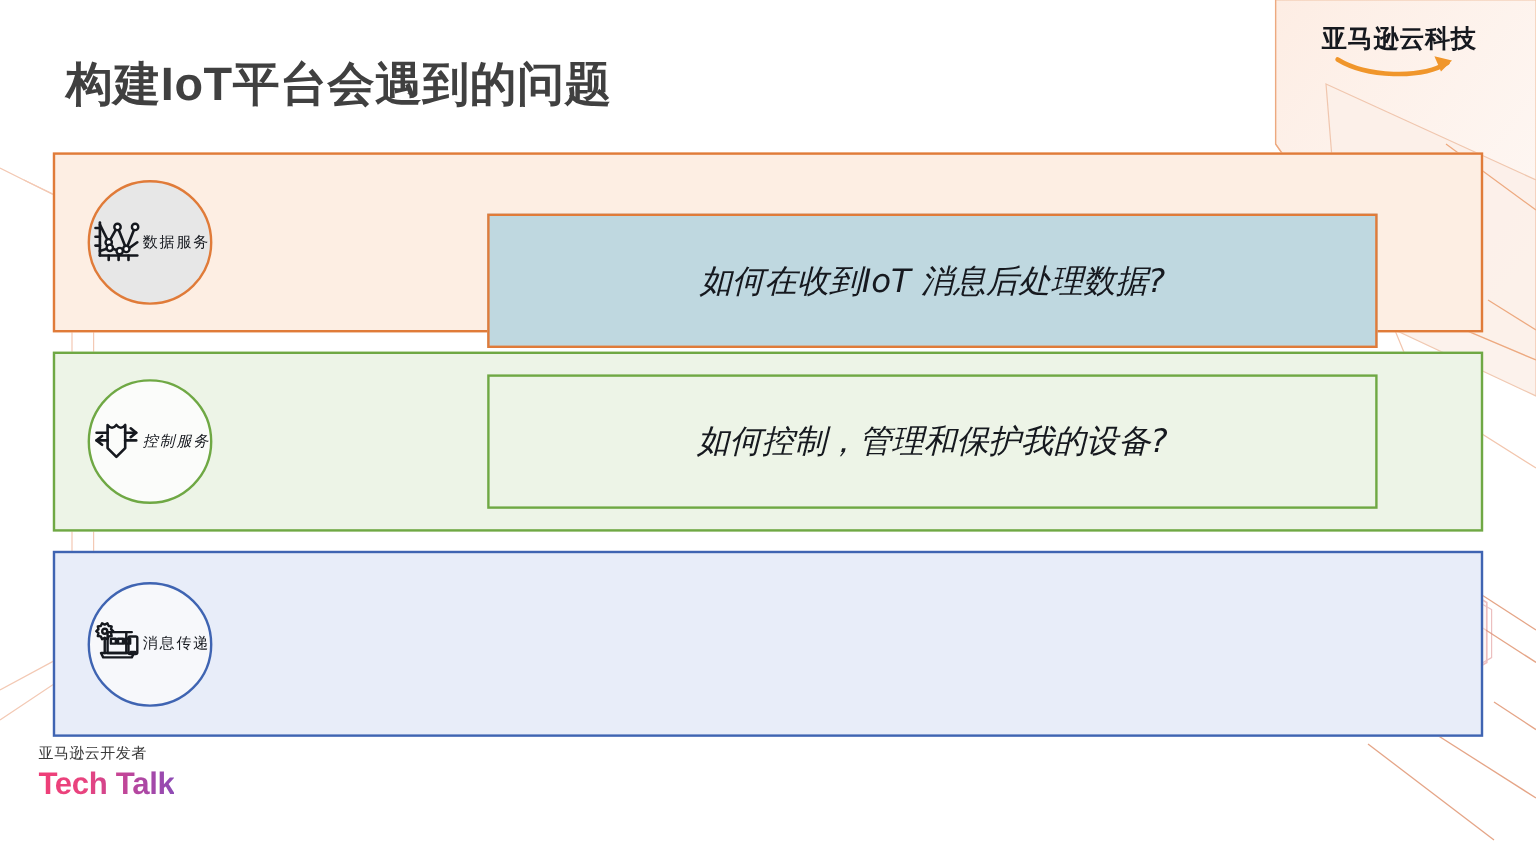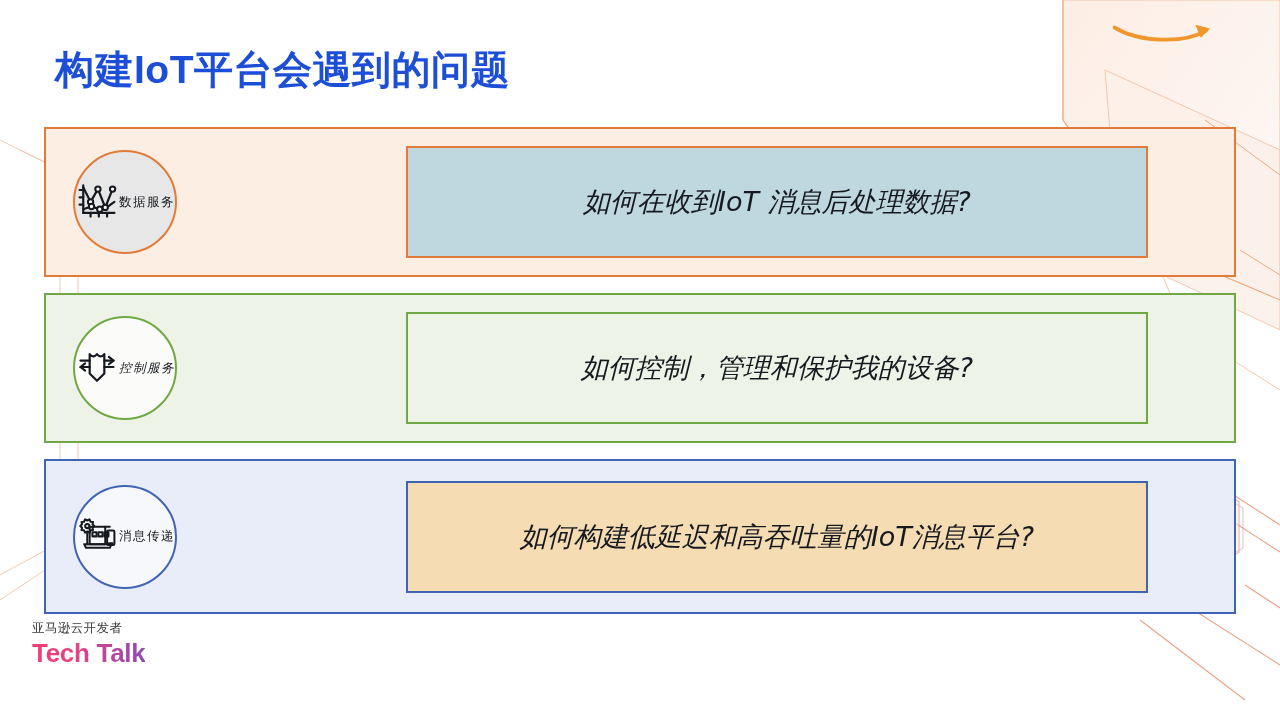--- a/index.html
+++ b/index.html
@@ -21,21 +21,21 @@
   }
   .logo-text{
     font-size:21px; font-weight:bold; color:#16191f;
     letter-spacing:.5px; line-height:1.05; white-space:nowrap;
   }
   .logo-smile{ display:block; margin:1px auto 0; width:118px; height:22px; }
 
   
   .page-title{
     position:absolute; left:55px; top:43px; z-index:5;
-    font-size:39px; font-weight:bold; color:#1d4ed8;
+    font-size:39px; font-weight:bold; color:#404040;
     letter-spacing:.5px; white-space:nowrap;
   }
   .page-title i{ font-style:normal; }
 
   
   .cards{ position:absolute; left:44px; top:127px; width:1192px; z-index:4; }
 
   .card{
     position:relative;
     display:flex; align-items:center;
@@ -63,21 +63,21 @@
   }
 
   
   .qbox{
     position:absolute; left:360px; top:50%; transform:translateY(-50%);
     width:742px; height:112px;
     border:2px solid #000;
     display:flex; align-items:center; justify-content:center;
     text-align:center;
   }
-  .card-1 .qbox{ background:#bfd8e0; border-color:#e07b39; }
+  .card-1 .qbox{ background:#bfd8e0; border-color:#e07b39;margin-top:32px; }
   .card-2 .qbox{ background:transparent; border-color:#6fa844; }
   .card-3 .qbox{ background:#f5dcb3; border-color:#3f64b2; }
 
   .qtext{
     font-size:27px; color:#16191f; font-style:italic;
     font-family:"DejaVu Sans",sans-serif; white-space:nowrap;
   }
 
   
   .footer{ position:absolute; left:32px; top:620px; z-index:6; }
@@ -134,20 +134,21 @@
       <circle cx="1193" cy="538" r="11" fill="#f6c7c7" stroke="#d97b7b" stroke-width="1.6"></circle>
       <polyline points="1188,538 1191,532 1194,544 1197,536 1199,539" fill="none" stroke="#c95f5f" stroke-width="1.3"></polyline>
       <line x1="1185" y1="546" x2="1178" y2="554" stroke="#d97b7b" stroke-width="2.4"></line>
       <line x1="1207" y1="531" x2="1222" y2="531" stroke="#dd8484" stroke-width="1.3"></line>
       <line x1="1207" y1="537" x2="1218" y2="537" stroke="#dd8484" stroke-width="1.3"></line>
     </g>
   </svg>
 </div>
 
 <div class="logo">
+  <div class="logo-text">亚马逊云科技</div>
   <svg class="logo-smile" viewBox="0 0 120 24">
     <path d="M4 5 C30 21, 80 23, 104 8" fill="none" stroke="#f0962b" stroke-width="4.2" stroke-linecap="round"></path>
     <path d="M92 2 L108 6 L98 16 Z" fill="#f0962b"></path>
   </svg>
 </div>
 
 <h1 class="page-title">
   <i>构建</i><i>IoT</i><i>平台会遇到的问题</i>
 </h1>
 
@@ -216,23 +217,20 @@
           <rect x="19" y="18" width="4.5" height="4.5"></rect>
           <rect x="25.5" y="18" width="4.5" height="4.5"></rect>
           <rect x="32" y="18" width="4.5" height="4.5"></rect>
           <path d="M33 12 H38"></path>
           <rect x="35" y="16" width="8" height="16" rx="1.4"></rect>
           <line x1="37" y1="30" x2="41" y2="30"></line>
         </g>
       </svg>
       <span class="badge-label">消息传递</span>
     </div>
-    <div class="qbox">
-      <span class="qtext">如何构建低延迟和高吞吐量的IoT消息平台?</span>
-    </div>
   </div>
 
 </div>
 
 <div class="footer">
   <div class="footer-top">亚马逊云开发者</div>
   <div class="footer-brand">Tech Talk</div>
 </div>
 
 </body></html>

